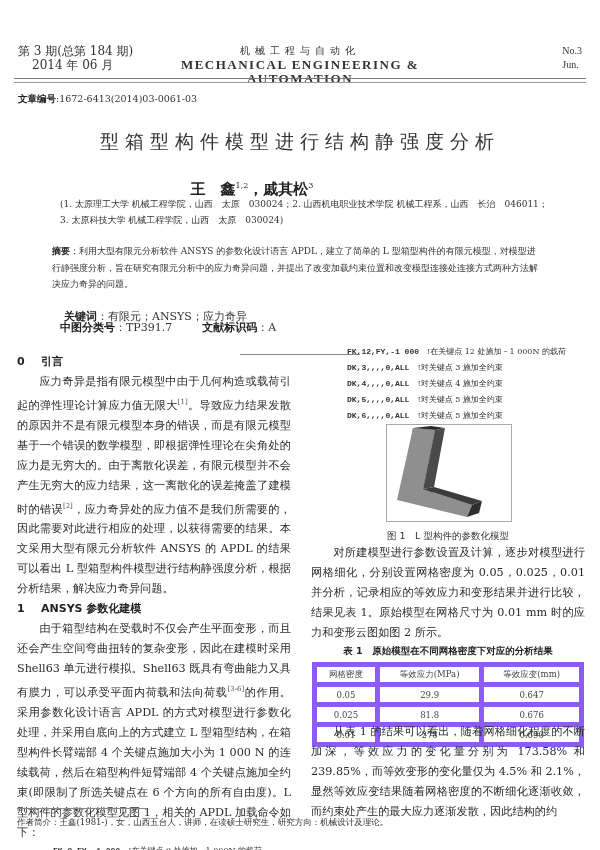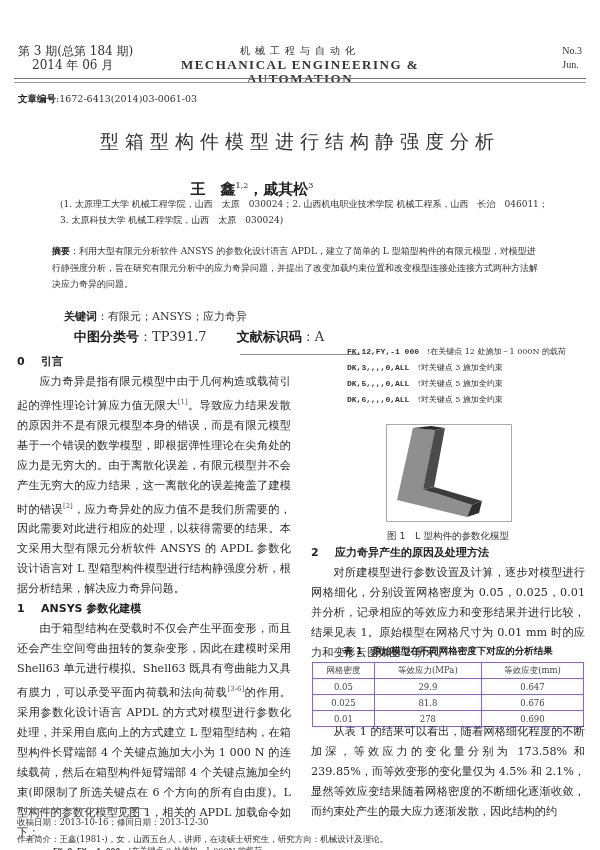--- a/index.html
+++ b/index.html
@@ -15,37 +15,37 @@
   .rule-double { left:14px; right:14px; top:78px; height:3px; border-top:1.5px solid #777; border-bottom:1px solid #999; }
   .docnum { left:18px; top:93px; font-size:9.5px; color:#333; }
   .docnum b { font-family:"DejaVu Sans", sans-serif; font-weight:bold; color:#222; }
   .title { left:0; width:600px; top:129px; text-align:center; font-size:19px; letter-spacing:6px; color:#333; font-family:"DejaVu Sans", sans-serif; font-weight:normal; }
   .authors { left:0; width:504px; top:180px; text-align:center; font-size:15px; font-weight:bold; color:#222; }
   .authors sup { font-size:8px; font-weight:normal; }
   .affil { left:60px; width:490px; top:196px; font-size:9px; line-height:16px; color:#333; }
   .abstract { left:52px; width:490px; top:243px; font-size:9px; line-height:16.5px; color:#333; }
   .abstract b, .kw b, .cls b { font-family:"DejaVu Sans", sans-serif; font-weight:bold; color:#222; }
   .kw { left:64px; top:309px; font-size:11px; color:#333; }
-  .cls { left:60px; top:328px; font-size:13px; color:#333;margin-left:14px; }
+  .cls { left:60px; top:320px; font-size:11px; color:#333; }
   .cls span.sp { display:inline-block; width:30px; }
   .rule-short { left:240px; width:120px; top:354px; border-top:1.5px solid #888; }
   .col { font-size:11.2px; line-height:20px; color:#2a2a2a; }
   .colL { left:17px; width:274px; top:352px; }
   .colR { left:311px; width:274px; }
   .sec { font-family:"DejaVu Sans", sans-serif; font-weight:bold; font-size:11px; color:#222; }
   .sec .num { display:inline-block; width:24px; }
   .p { text-indent:2em; text-align:justify; }
   .cite { font-size:7px; vertical-align:super; color:#555; }
   .code { font-size:8px; line-height:16px; color:#333; padding-left:12px; }
   .code .c { font-family:"Liberation Mono", monospace; font-weight:bold; font-size:8px;padding-left:24px; }
   .fig { left:386px; top:424px; width:124px; height:96px; border:1px solid #aaa; background:#fff; }
   .figcap { left:311px; width:274px; top:530px; text-align:center; font-size:9.5px; font-family:"DejaVu Sans", sans-serif; color:#333; }
   .tblcap { left:311px; width:274px; top:645px; text-align:center; font-size:9.5px; font-family:"DejaVu Sans", sans-serif; font-weight:bold; color:#222; }
   table.t { position:absolute; left:312px; top:662px; width:272px; border-collapse:collapse; font-size:8.5px; color:#444; }
-  table.t td, table.t th { border:1px solid #8b5cf6; text-align:center; height:15px; padding:0; font-weight:normal; }
+  table.t td, table.t th { border:5px solid #8b5cf6; text-align:center; height:15px; padding:0; font-weight:normal; }
   table.t { border:1.5px solid #333; }
   .rule-foot { left:17px; width:130px; top:808px; border-top:1.5px solid #888; }
   .foot { left:17px; top:814px; font-size:8.5px; line-height:17px; color:#333; }
 </style>
 </head>
 <body>
 
 <div class="abs hdr-l">
   <div>第 3 期(总第 184 期)</div>
   <div>2014 年 06 月</div>
@@ -76,50 +76,50 @@
 <div class="abs kw">
   <b>关键词</b><span>：有限元；ANSYS；应力奇异</span>
 </div>
 <div class="abs cls">
   <b>中图分类号</b><span>：TP391.7</span><span class="sp"></span><b>文献标识码</b><span>：A</span>
 </div>
 <div class="abs rule-short"></div>
 
 <div class="abs col colL">
   <div class="sec"><span class="num">0</span><span>引言</span></div>
-  <div class="p"><span>应力奇异是指有限元模型中由于几何构造或载荷引起的弹性理论计算应力值无限大</span><span class="cite">[1]</span><span>。导致应力结果发散的原因并不是有限元模型本身的错误，而是有限元模型基于一个错误的数学模型，即根据弹性理论在尖角处的应力是无穷大的。由于离散化误差，有限元模型并不会产生无穷大的应力结果，这一离散化的误差掩盖了建模时的错误</span><span class="cite">[2]</span><span>，应力奇异处的应力值不是我们所需要的，因此需要对此进行相应的处理，以获得需要的结果。本文采用大型有限元分析软件 ANSYS 的 APDL 参数化设计语言对 L 型箱型构件模型进行结构静强度分析，根据分析结果，解决应力奇异问题。</span></div>
+  <div class="p"><span>应力奇异是指有限元模型中由于几何构造或载荷引起的弹性理论计算应力值无限大</span><span class="cite">[1]</span><span>。导致应力结果发散的原因并不是有限元模型本身的错误，而是有限元模型基于一个错误的数学模型，即根据弹性理论在尖角处的应力是无穷大的。由于离散化误差，有限元模型并不会产生无穷大的应力结果，这一离散化的误差掩盖了建模时的错误</span><span class="cite">[2]</span><span>，应力奇异处的应力值不是我们所需要的，因此需要对此进行相应的处理，以获得需要的结果。本文采用大型有限元分析软件 ANSYS 的 APDL 的结果可以看出 L 型箱型构件模型进行结构静强度分析，根据分析结果，解决应力奇异问题。</span></div>
   <div class="sec"><span class="num">1</span><span>ANSYS 参数化建模</span></div>
   <div class="p"><span>由于箱型结构在受载时不仅会产生平面变形，而且还会产生空间弯曲扭转的复杂变形，因此在建模时采用 Shell63 单元进行模拟。Shell63 既具有弯曲能力又具有膜力，可以承受平面内荷载和法向荷载</span><span class="cite">[3-6]</span><span>的作用。采用参数化设计语言 APDL 的方式对模型进行参数化处理，并采用自底向上的方式建立 L 型箱型结构，在箱型构件长臂端部 4 个关键点施加大小为 1 000 N 的连续载荷，然后在箱型构件短臂端部 4 个关键点施加全约束(即限制了所选关键点在 6 个方向的所有自由度)。L 型构件的参数化模型见图 1，相关的 APDL 加载命令如下：</span></div>
   <div class="code">
     <div><span class="c">FK,9,FY,-1 000</span>　<span>!在关键点 9 处施加－1 000N 的载荷</span></div>
 
   </div>
 </div>
 
 <div class="abs col colR code" style="top:344px;">
   <div><span class="c">FK,12,FY,-1 000</span>　<span>!在关键点 12 处施加－1 000N 的载荷</span></div>
   <div><span class="c">DK,3,,,,0,ALL</span>　<span>!对关键点 3 施加全约束</span></div>
+  <div><span class="c">DK,4,,,,0,ALL</span>　<span>!对关键点 4 施加全约束</span></div>
   <div><span class="c">DK,5,,,,0,ALL</span>　<span>!对关键点 5 施加全约束</span></div>
   <div><span class="c">DK,6,,,,0,ALL</span>　<span>!对关键点 5 施加全约束</span></div>
 </div>
 
 <div class="abs fig">
   <svg width="124" height="96" viewBox="0 0 124 96">
     <polygon points="26,3 48,5 36,64 50,66 40,70 18,67" fill="#3a3a3a"></polygon>
     <polygon points="26,3 44,1 58,3 48,5" fill="#2a2a2a"></polygon>
     <polygon points="48,5 58,3 47,62 36,64" fill="#4a4a4a"></polygon>
     <polygon points="26,3 48,5 36,64 85,80 80,92 10,75" fill="#8f8f8f"></polygon>
     <polygon points="36,64 47,62 95,76 85,80" fill="#3c3c3c"></polygon>
     <polygon points="85,80 95,76 92,88 80,92" fill="#2e2e2e"></polygon>
   </svg>
 </div>
 <div class="abs figcap">图 1　L 型构件的参数化模型</div>
 
 <div class="abs col colR" style="top:543px;">
-  <div class="sec"><span class="num">2</span><span>应力奇异产生的原因及处理方法</span></div>
   <div class="p">对所建模型进行参数设置及计算，逐步对模型进行网格细化，分别设置网格密度为 0.05，0.025，0.01 并分析，记录相应的等效应力和变形结果并进行比较，结果见表 1。原始模型在网格尺寸为 0.01 mm 时的应力和变形云图如图 2 所示。</div>
 </div>
 
 <div class="abs tblcap">表 1　原始模型在不同网格密度下对应的分析结果</div>
 <table class="t">
   <tbody>
       <tr>
     <th>网格密度</th>
     <th>等效应力(MPa)</th>
     <th>等效应变(mm)</th>
@@ -141,15 +141,14 @@
   </tr>
 </tbody>
   </table>
 
 <div class="abs col colR" style="top:722px;">
   <div class="p">从表 1 的结果可以看出，随着网格细化程度的不断加深，等效应力的变化量分别为 173.58% 和 239.85%，而等效变形的变化量仅为 4.5% 和 2.1%，显然等效应变结果随着网格密度的不断细化逐渐收敛，而约束处产生的最大应力逐渐发散，因此结构的约</div>
 </div>
 
 <div class="abs rule-foot"></div>
 <div class="abs foot">
-  <div>收稿日期：2013-10-16；修回日期：2013-12-30</div>
   <div>作者简介：王鑫(1981-)，女，山西五台人，讲师，在读硕士研究生，研究方向：机械设计及理论。</div>
 </div>
 
 </body></html>

